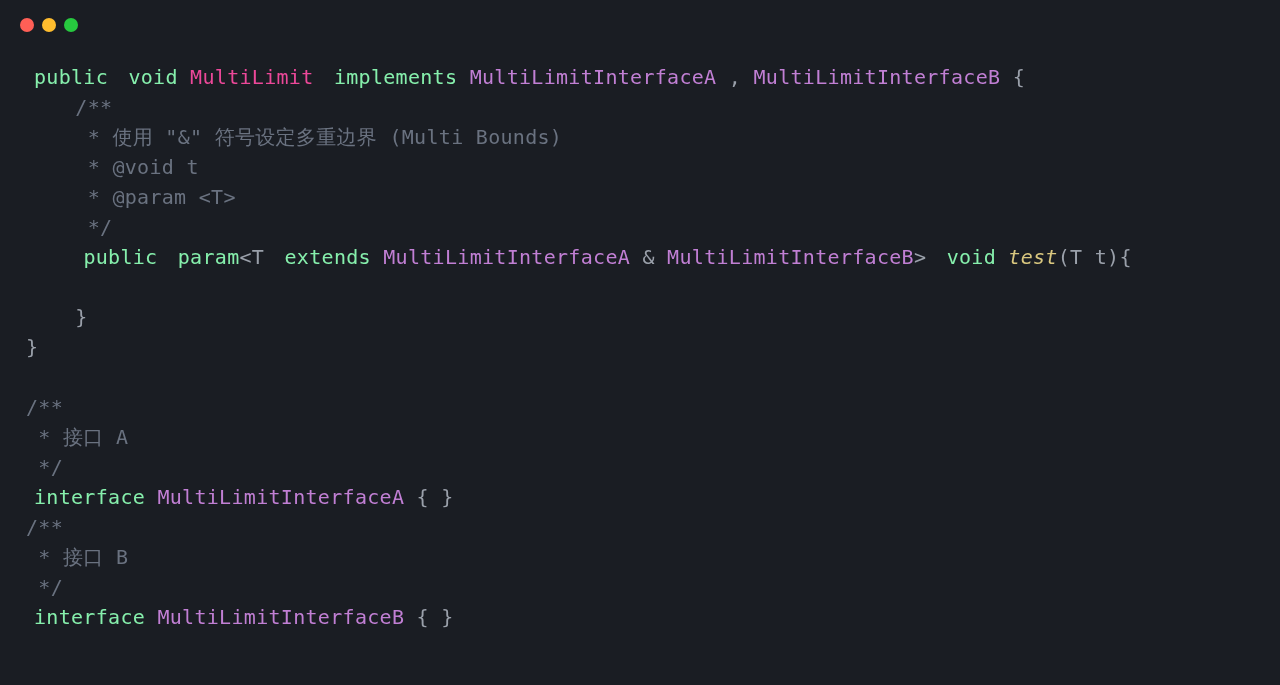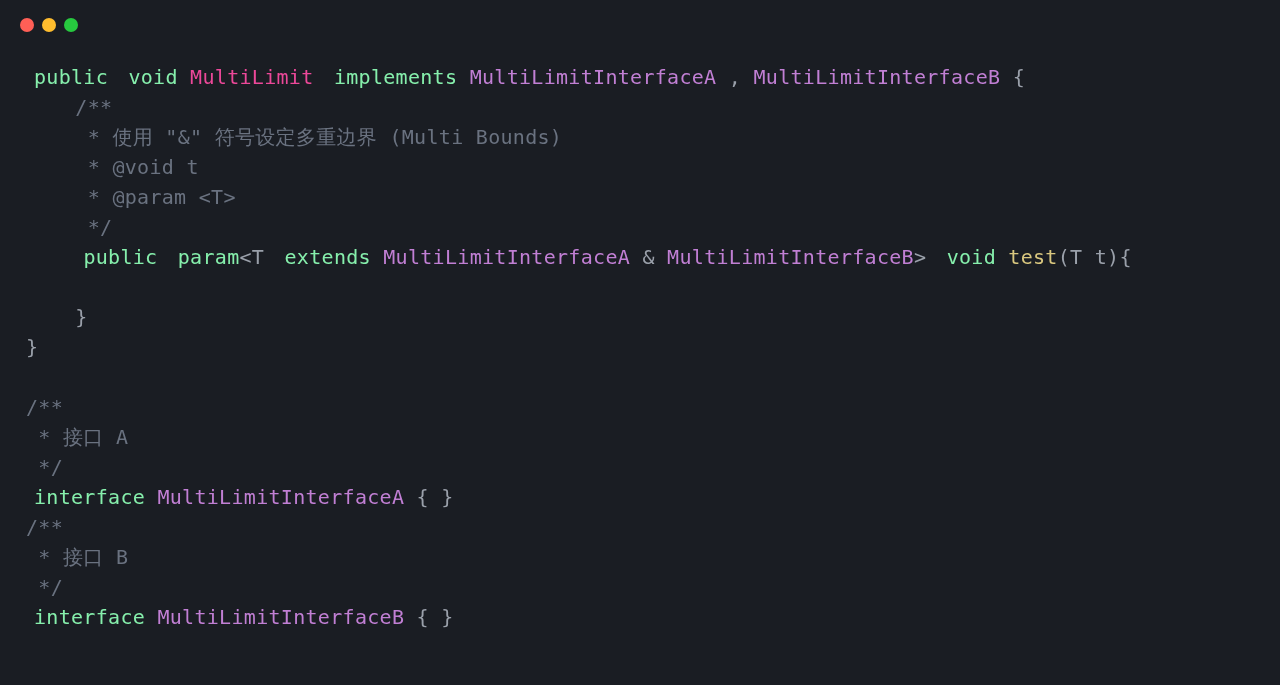--- a/index.html
+++ b/index.html
@@ -35,21 +35,21 @@
       padding: 22px 26px 10px 26px;
       white-space: pre;
       color: #abb2bf;
       letter-spacing: 0.3px;
     }
     .kw { color: #86efac; margin-left: 8px; }
     .class-name { color: #ec4899; }
     .type { color: #c17fd4; }
     .comment { color: #6a7280; }
     .punct { color: #9aa0aa; }
-    .method { color: #d9c77f; }
+    .method { color: #d9c77f; font-style: italic; }
   </style>
 </head>
 <body>
 
 <div class="titlebar">
   <div class="traffic-light red"></div>
   <div class="traffic-light yellow"></div>
   <div class="traffic-light green"></div>
 </div>
 

